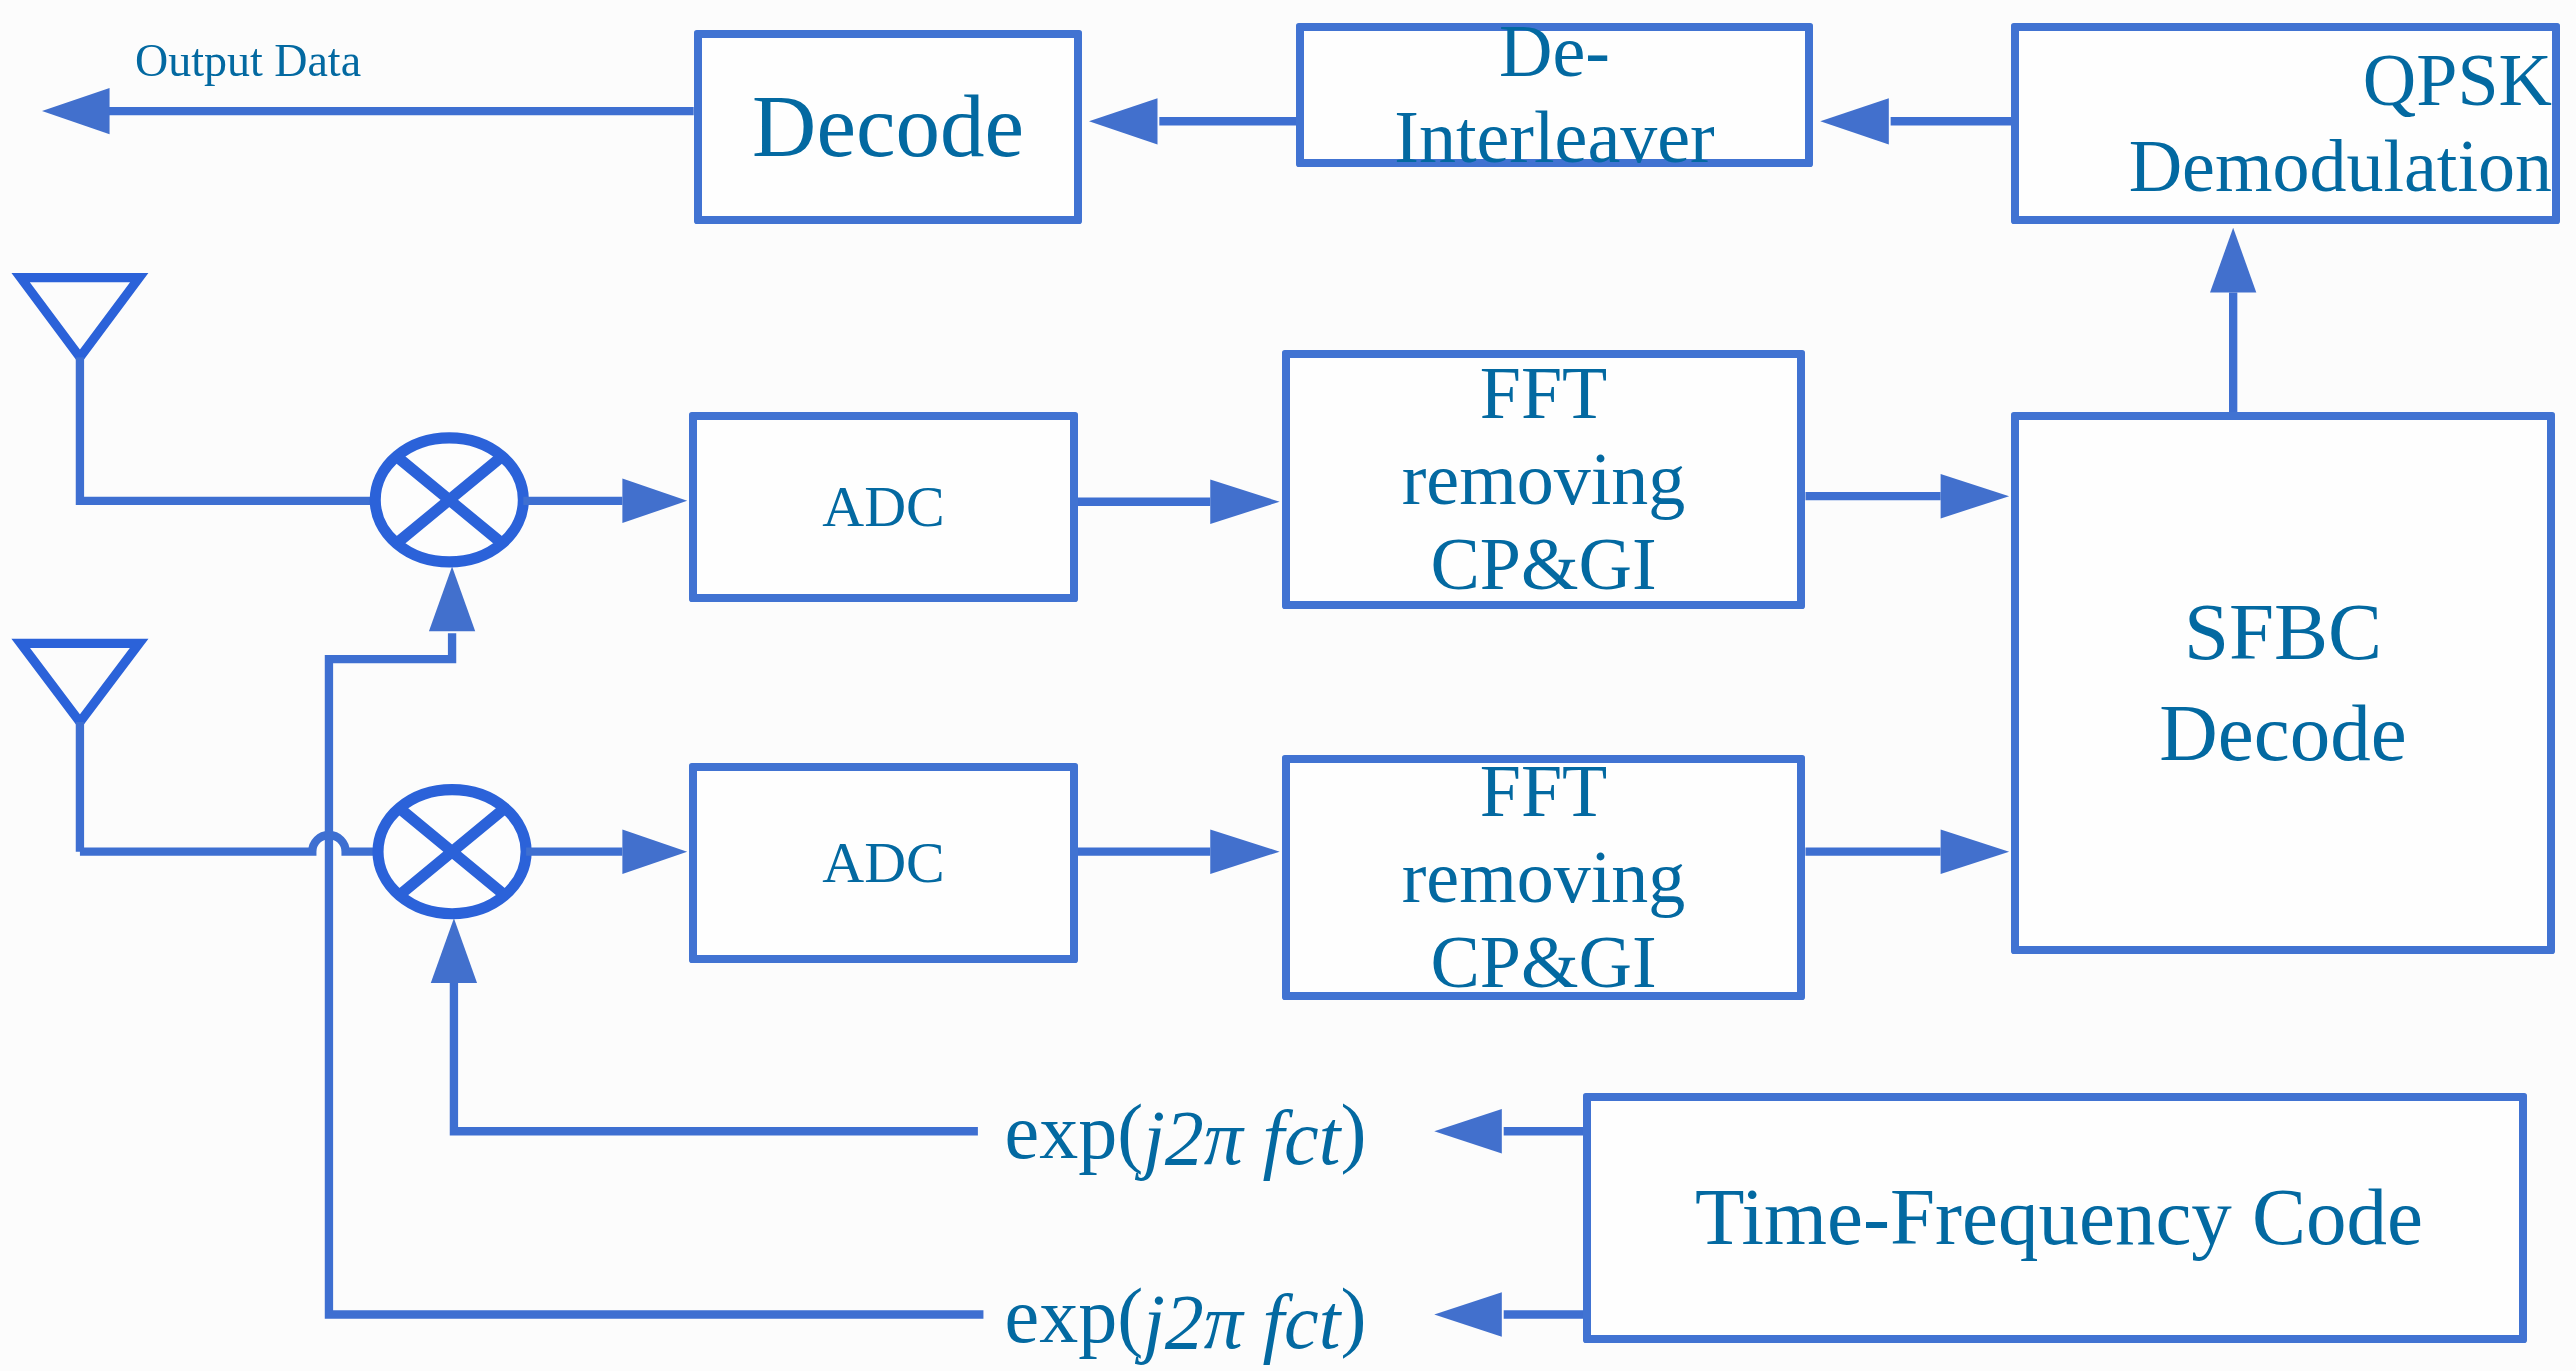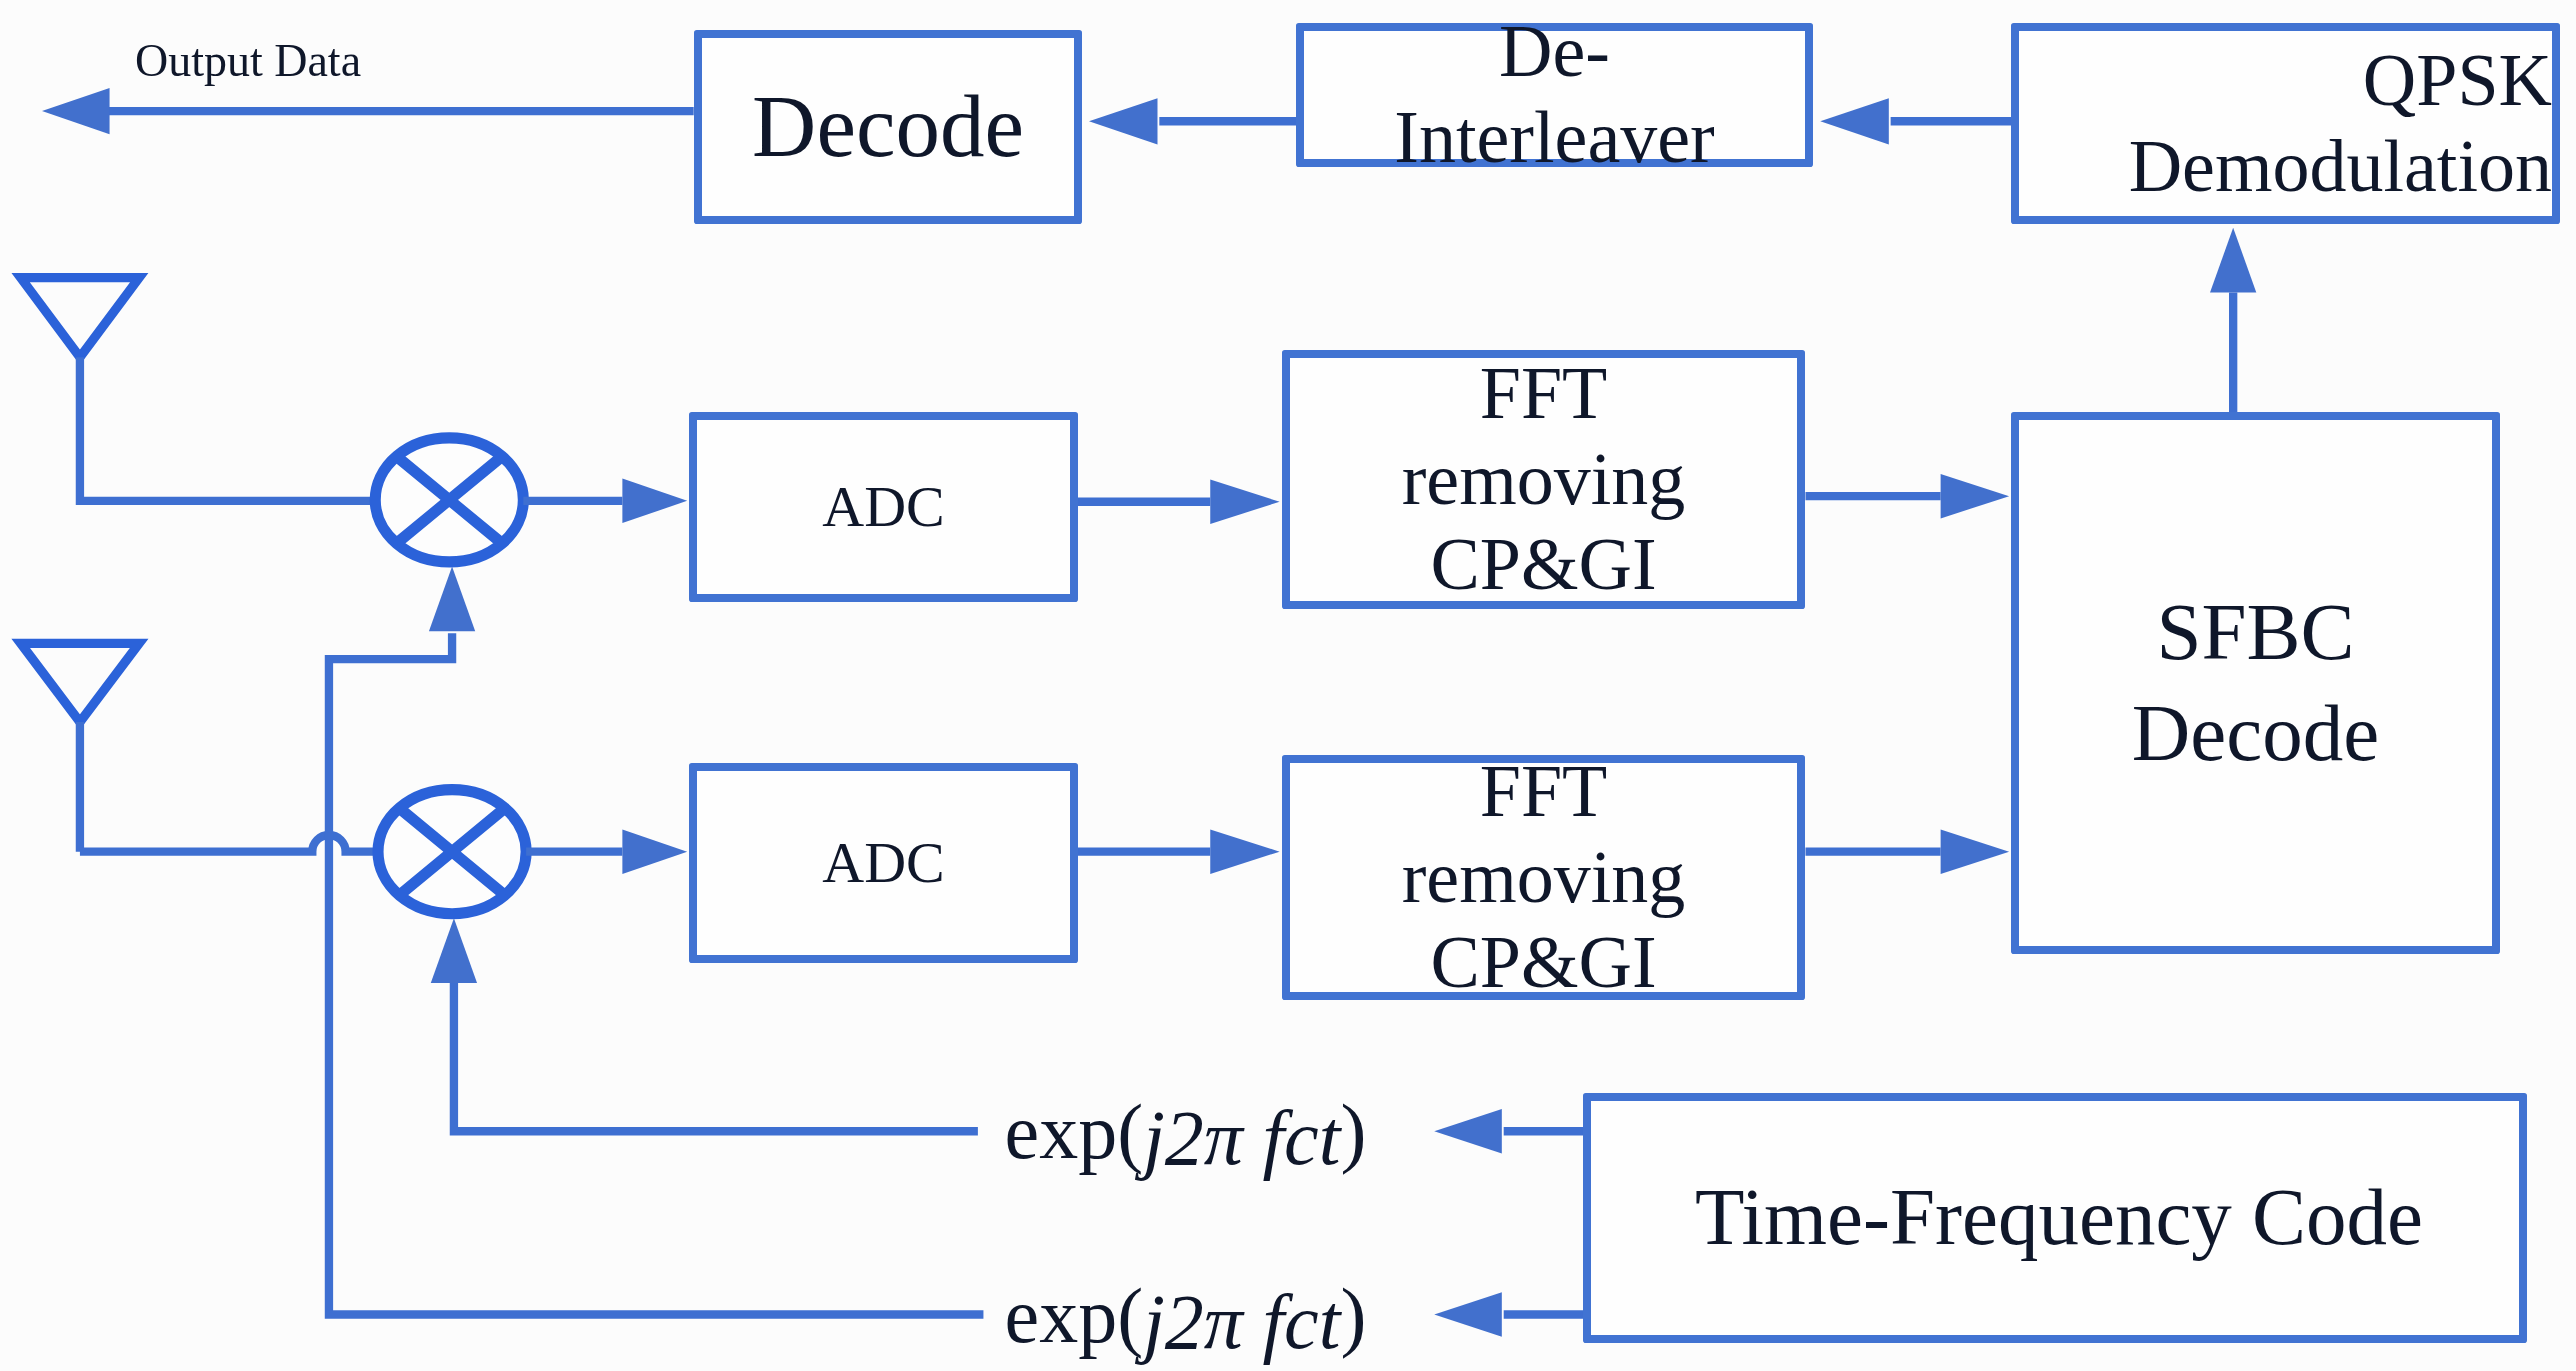--- a/index.html
+++ b/index.html
@@ -2,21 +2,21 @@
 <html style="font-size:15px"><head>
 <meta charset="utf-8">
 <style>
   html,body{margin:0;padding:0;background:#fcfcfc;}
   .canvas{
     position:relative;
     width:2576px;height:1371px;
     background:#fcfcfc;
     overflow:hidden;
     font-family:"Liberation Serif", serif;
-    color:#0f172a;
+    color:#0369a1;
   }
   .wire-layer{position:absolute;left:0;top:0;width:2576px;height:1371px;}
   .box{
     position:absolute;
     box-sizing:border-box;
     border:8.3px solid #4173d2;
     border-radius:2.8px;
     background:#fefefe;
     display:flex;flex-direction:column;
     align-items:center;justify-content:center;
@@ -129,21 +129,21 @@
   <div class="box fs94" style="left:689px;top:763px;width:389px;height:200px;">
     <div>ADC</div>
   </div>
 
   <div class="box fs80" style="left:1282px;top:755px;width:523px;height:245px;">
     <div>FFT</div>
     <div>removing</div>
     <div>CP&amp;GI</div>
   </div>
 
-  <div class="box fs88" style="left:2011px;top:412px;width:489px;height:542px;line-height:1.25;">
+  <div class="box fs88" style="left:2011px;top:412px;width:544px;height:542px;line-height:1.25;">
     <div>SFBC</div>
     <div>Decode</div>
   </div>
 
   <div class="box fs88" style="left:1583px;top:1093px;width:944px;height:250px;padding-left:8px;">
     <div>Time-Frequency Code</div>
   </div>
 
   <div class="floating-label fs78" style="left:26px;top:16.7px;width:444px;height:88px;">
     <span>Output Data</span>

